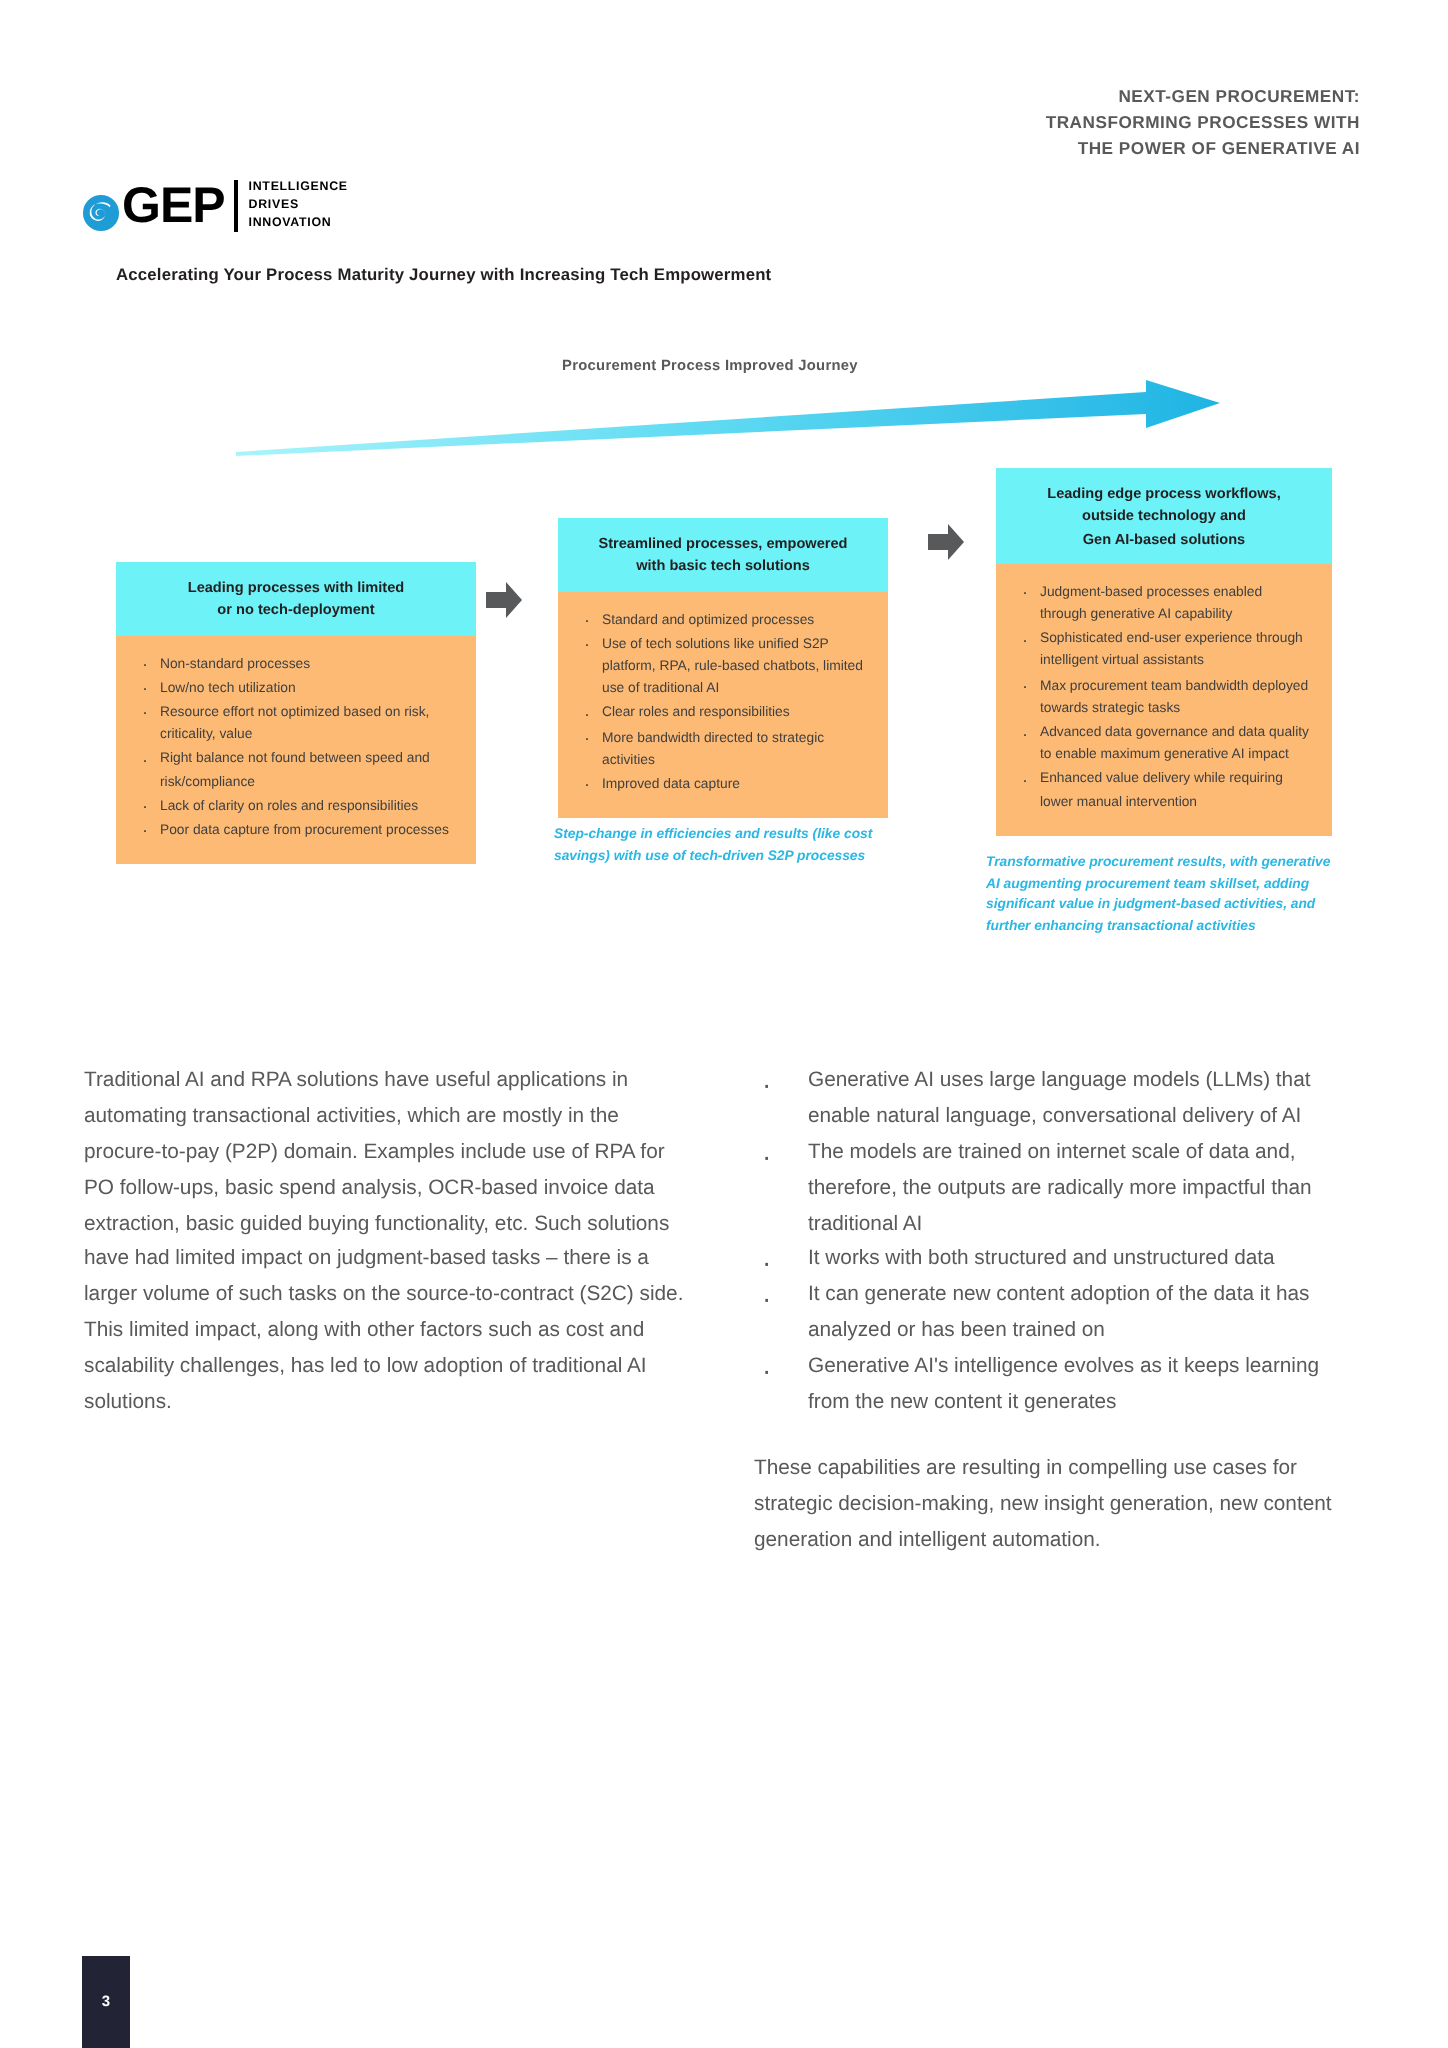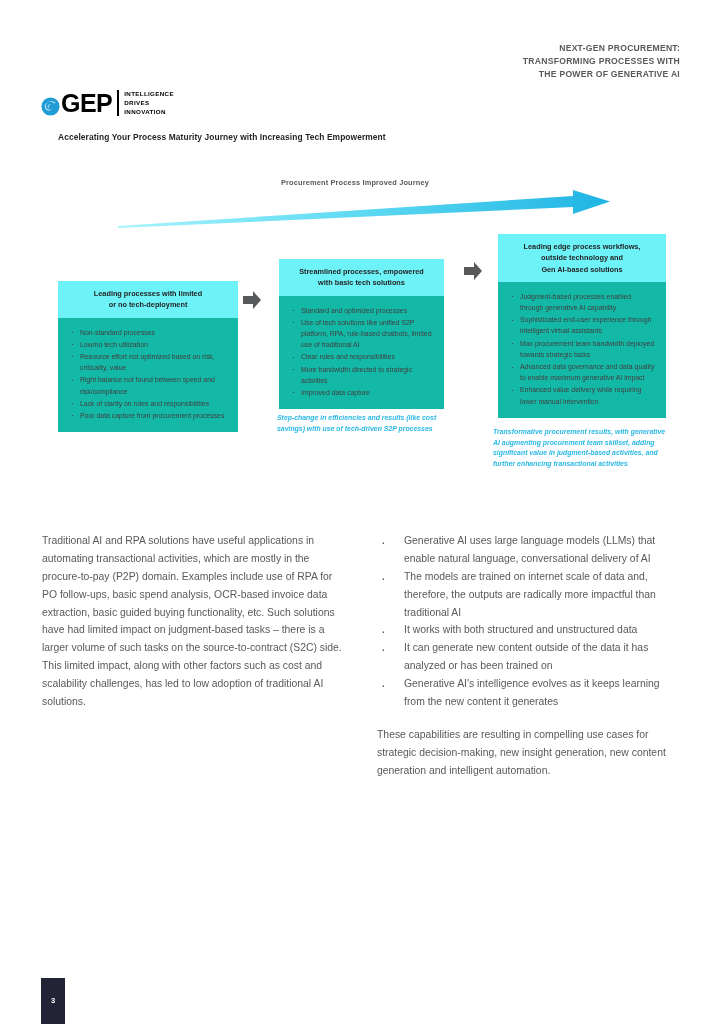--- a/index.html
+++ b/index.html
@@ -44,21 +44,21 @@
   
   .big-arrow { position: absolute; left: 118px; top: 190px; width: 492px; height: 38px; }
 
   
   .conn-arrow { position: absolute; width: 18px; height: 20px; }
   .conn-arrow svg { display: block; width: 100%; height: 100%; }
   #conn-arrow-1 { left: 243px; top: 290px; }
   #conn-arrow-2 { left: 464px; top: 261px; }
 
   
-  .card { position: absolute; background: #14b8a6; }
+  .card { position: absolute; background: #fdba74; }
   .card-head {
     background: #6df2f7; color: #231f20;
     font-size: 7.3px; font-weight: 700; line-height: 1.55;
     text-align: center; padding: 7px 8px 7px;
   }
   .card-body { padding: 9px 10px 10px 11px; }
   .card-body ul { list-style: none; }
   .card-body li {
     position: relative; padding-left: 11px;
     font-size: 6.9px; line-height: 1.62; color: #404041; margin-bottom: 1px;
@@ -213,21 +213,21 @@
 
   <div class="col" id="col-left">
     <p class="para">Traditional AI and RPA solutions have useful applications in automating transactional activities, which are mostly in the procure-to-pay (P2P) domain. Examples include use of RPA for PO follow-ups, basic spend analysis, OCR-based invoice data extraction, basic guided buying functionality, etc. Such solutions have had limited impact on judgment-based tasks – there is a larger volume of such tasks on the source-to-contract (S2C) side. This limited impact, along with other factors such as cost and scalability challenges, has led to low adoption of traditional AI solutions.</p>
   </div>
 
   <div class="col" id="col-right">
     <ul class="blist">
       <li>Generative AI uses large language models (LLMs) that enable natural language, conversational delivery of AI</li>
       <li>The models are trained on internet scale of data and, therefore, the outputs are radically more impactful than traditional AI</li>
       <li>It works with both structured and unstructured data</li>
-      <li>It can generate new content outside of the data it has analyzed or has been trained on</li>
+      <li>It can generate new content adoption of the data it has analyzed or has been trained on</li>
       <li>Generative AI's intelligence evolves as it keeps learning from the new content it generates</li>
     </ul>
     <p class="para">These capabilities are resulting in compelling use cases for strategic decision-making, new insight generation, new content generation and intelligent automation.</p>
   </div>
 
   <div class="footer-tab">
     <div class="footer-num">3</div>
   </div>
 
 </div>

